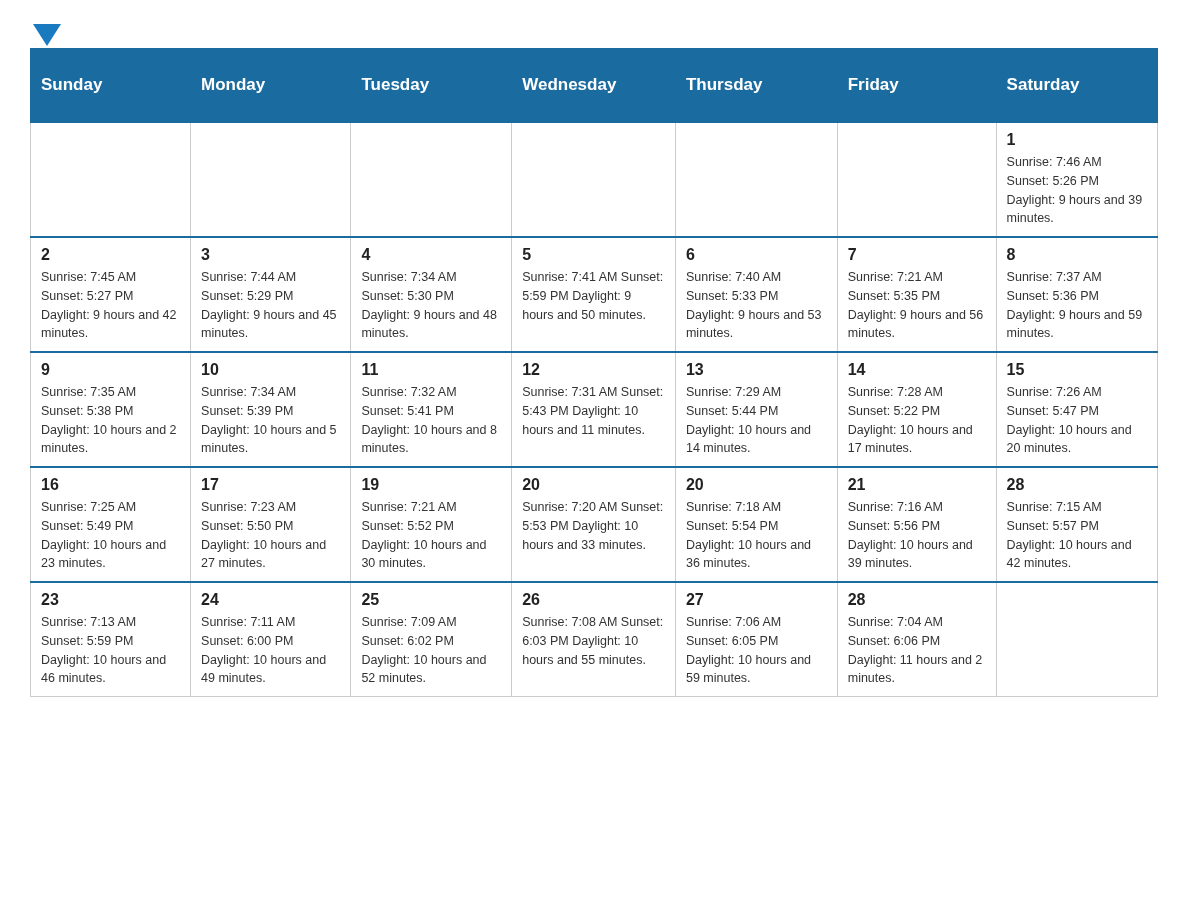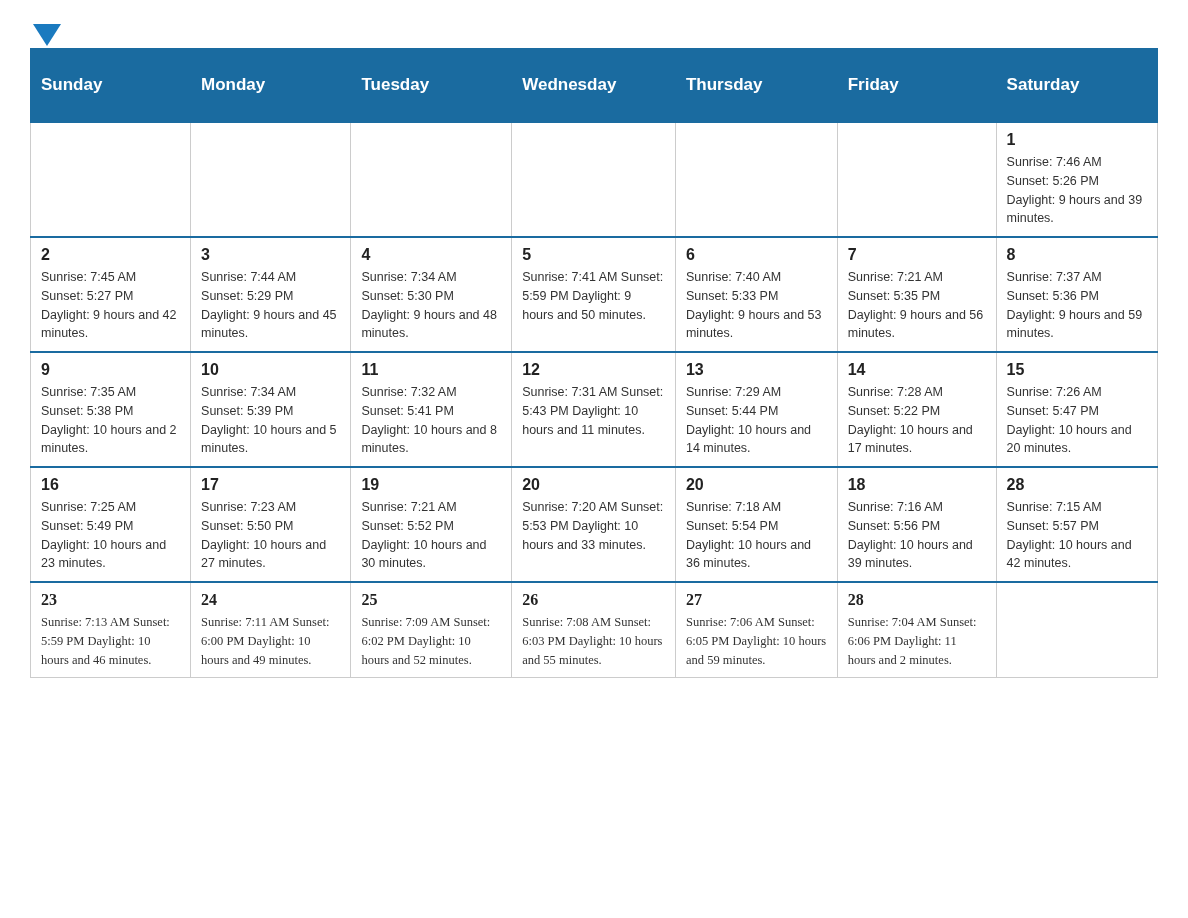--- a/index.html
+++ b/index.html
@@ -95,21 +95,20 @@
     .day-info {
       font-size: 12.5px;
       color: #333;
       line-height: 1.5;
     }
     .empty-cell {
       background: #f9f9f9;
     }
     .last-row td {
       border-bottom: 1px solid #ccc;
-      font-family: Liberation Serif, serif;
     }
   </style>
 </head>
 <body>
 
 <div class="header">
   <div class="logo">
     <div class="logo-general">
       <span></span>
         <span class="arrow"></span>
@@ -262,21 +261,21 @@
 Sunset: 5:53 PM
 Daylight: 10 hours and 33 minutes.</div>
         </td>
         <td>
           <span class="day-number">20</span>
           <div class="day-info">Sunrise: 7:18 AM
 Sunset: 5:54 PM
 Daylight: 10 hours and 36 minutes.</div>
         </td>
         <td>
-          <span class="day-number">18</span>
+          <span class="day-number">21</span>
           <div class="day-info">Sunrise: 7:16 AM
 Sunset: 5:56 PM
 Daylight: 10 hours and 39 minutes.</div>
         </td>
         <td>
           <span class="day-number">28</span>
           <div class="day-info">Sunrise: 7:15 AM
 Sunset: 5:57 PM
 Daylight: 10 hours and 42 minutes.</div>
         </td>

